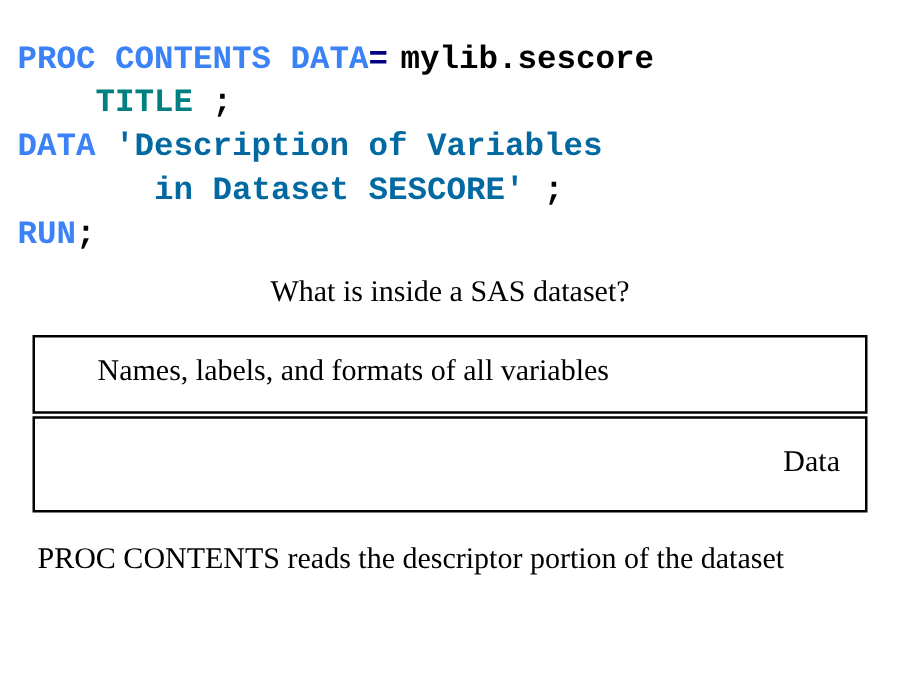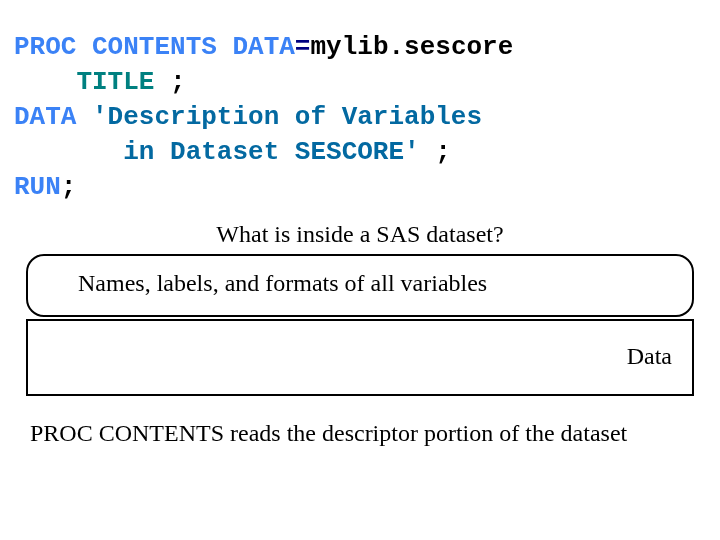--- a/index.html
+++ b/index.html
@@ -14,43 +14,42 @@
   .code-block {
     font-family: "Courier New", Courier, monospace;
     font-weight: bold;
     font-size: 26px;
     line-height: 1.35;
     padding: 30px 14px 8px 14px;
     white-space: pre;
   }
   .kw { color: #3b82f6; }
   .eq { color: #000080; }
-  .lib { color: #000; }
+  .lib { color: #000; margin-left: 10px; }
   .opt { color: #008080; }
   .str { color: #0369a1; }
   .semi { color: #000; }
   .question {
     text-align: center;
     font-size: 24px;
     margin-top: 8px;
-    margin-bottom: 6px;
+    margin-bottom: 20px;
   }
   .boxes {
     padding: 0 26px;
   }
   .box {
     border: 2px solid #000;
     font-size: 24px;
     margin-bottom: 2px;
     background: #fff;
   }
   .box1 {
     padding: 14px 36px 18px 50px;
     text-align: left;
-    border-radius: 18px;
   }
   .box2 {
     padding: 22px 20px 24px 20px;
     text-align: right;
   }
   .footer {
     font-size: 24px;
     padding: 22px 20px 0 30px;
   }
 </style>

